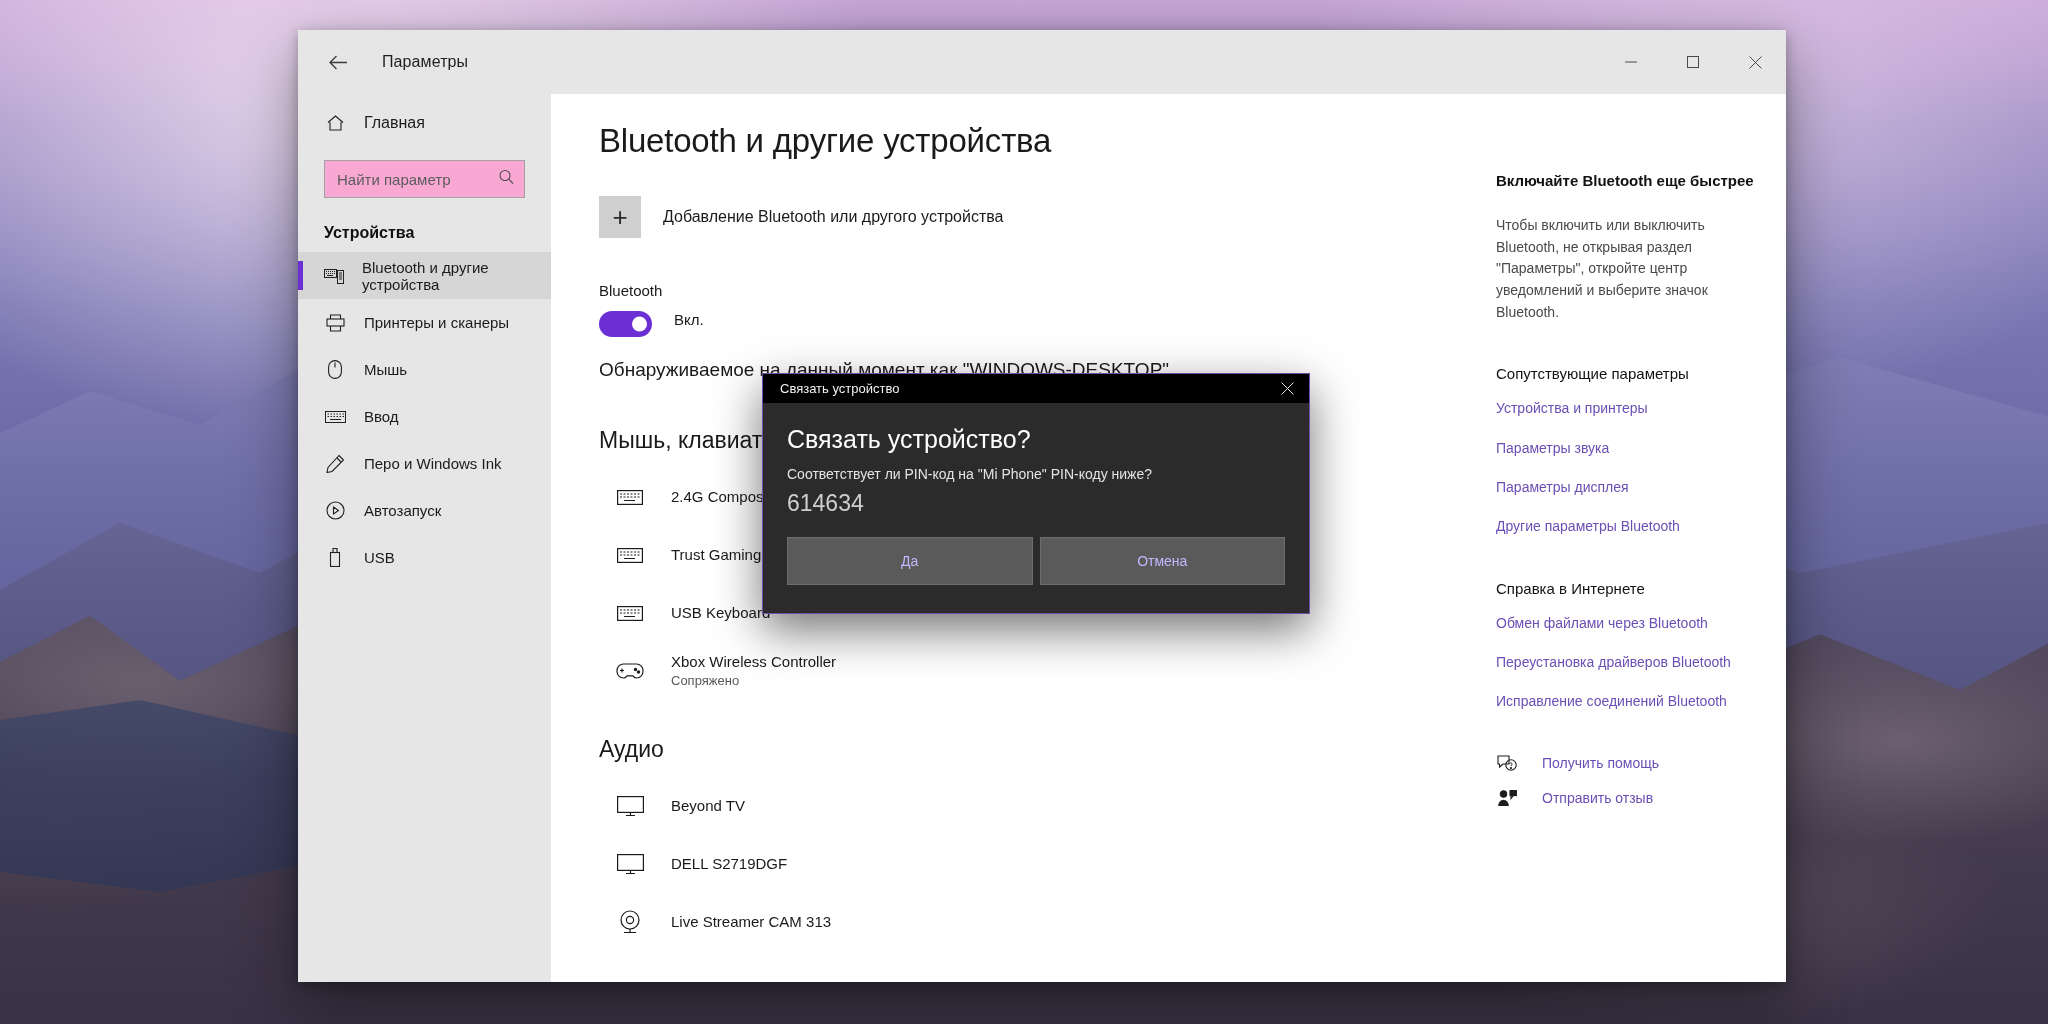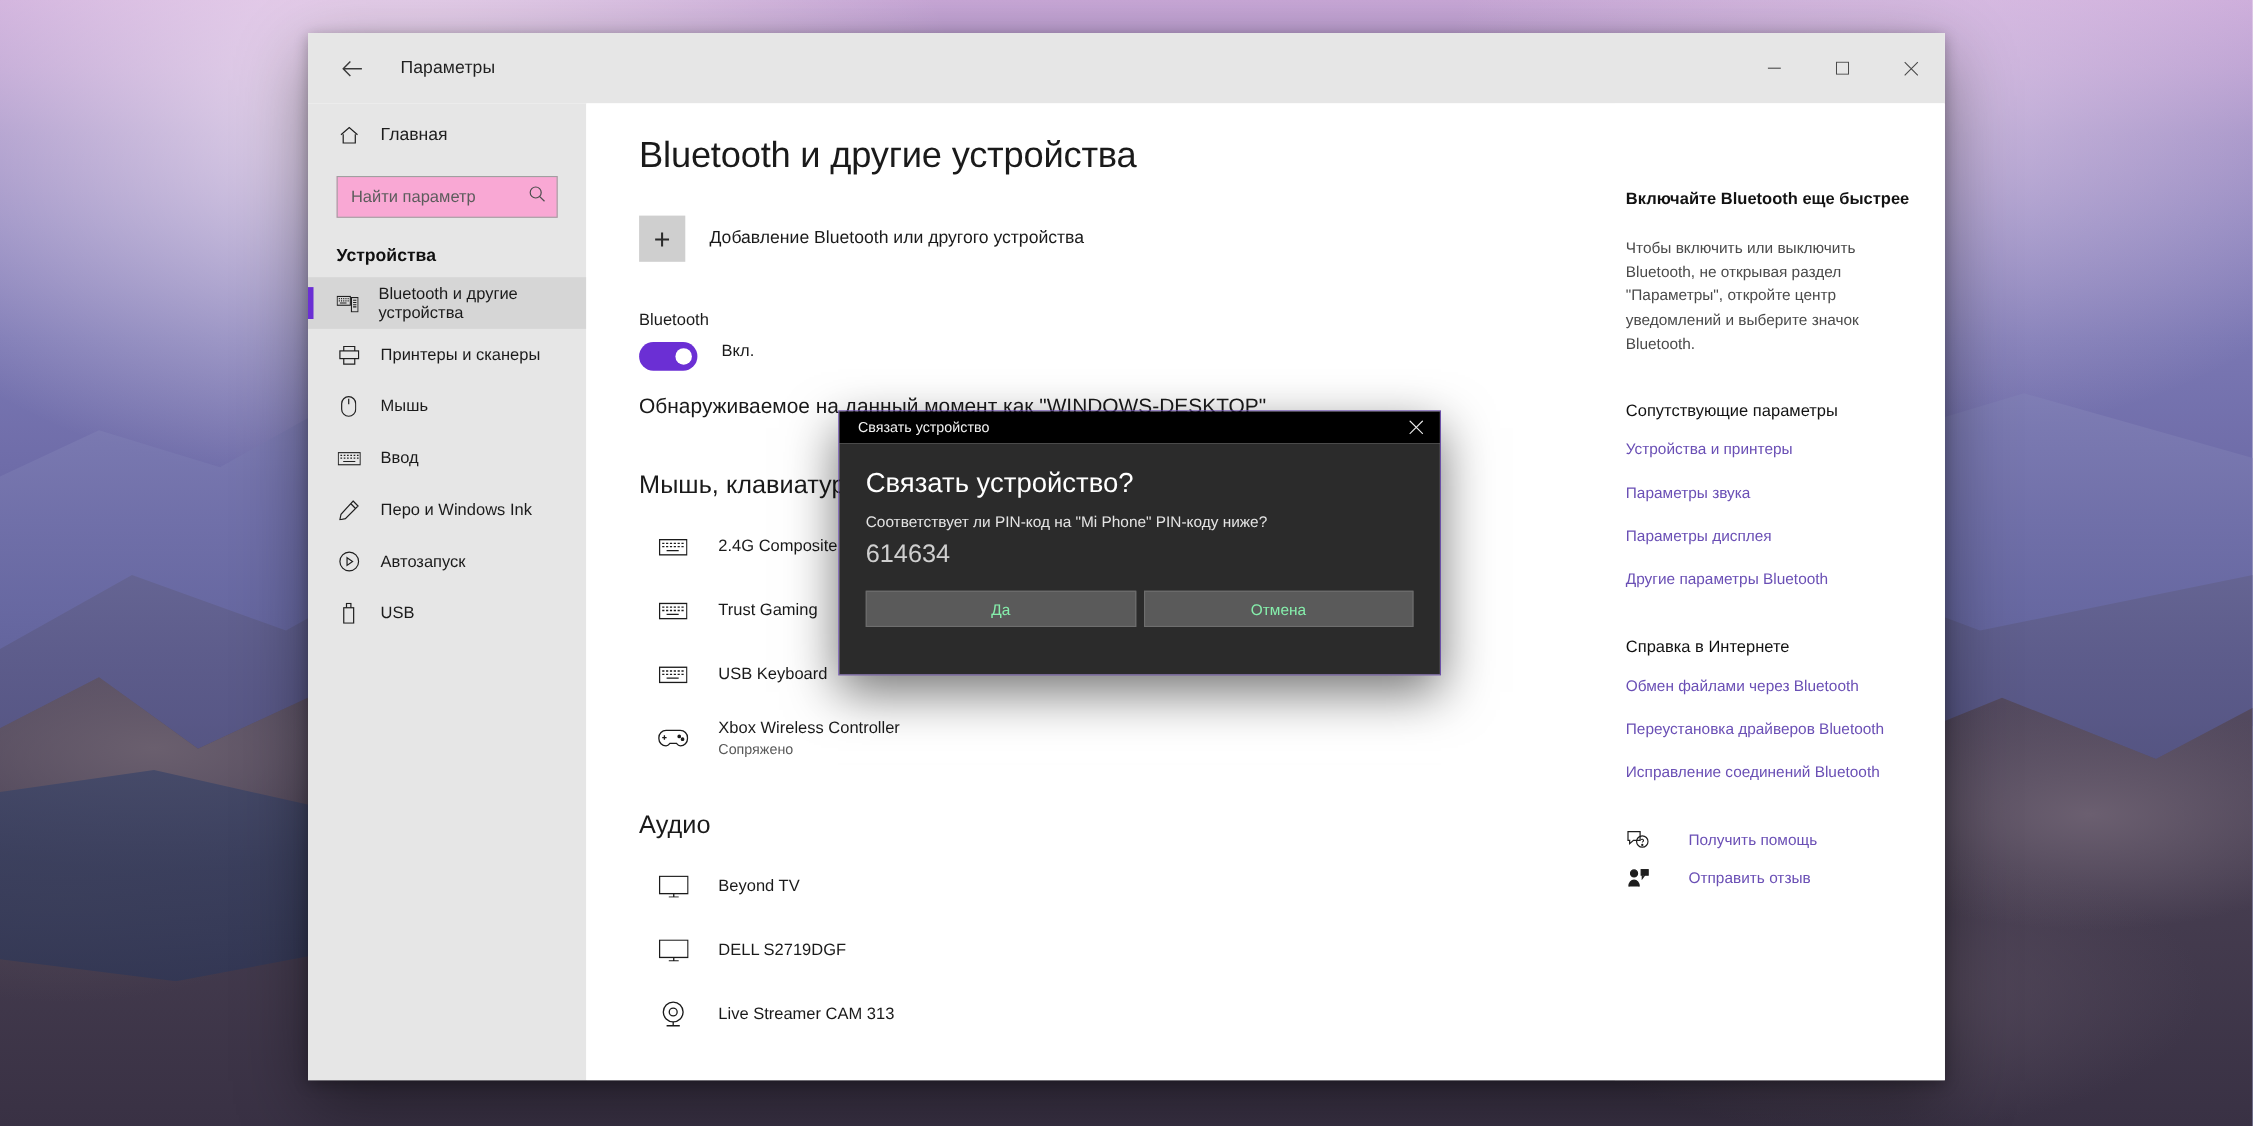--- a/index.html
+++ b/index.html
@@ -70,21 +70,21 @@
     position: absolute; left: 0; top: 700px;
     width: 420px; height: 200px;
     background: linear-gradient(to bottom, #3e4668, #2f3655);
     clip-path: polygon(0 10%, 140px 0%, 300px 18%, 400px 40%, 330px 80%, 160px 96%, 0 86%);
     opacity: .8;
   }
 
   
   #settings-window {
     position: absolute;
-    left: 280px; top: 30px;
+    left: 298px; top: 30px;
     width: 1488px; height: 952px;
     background: #ffffff;
     box-shadow: 0 22px 60px rgba(0,0,0,.42), 0 3px 12px rgba(0,0,0,.28);
   }
 
   
   .titlebar {
     position: relative;
     height: 64px;
     background: #e6e6e6;
@@ -211,21 +211,21 @@
   }
   .rp-h { font-size: 15px; font-weight: bold; color: #121212; margin-bottom: 26px; }
   .rp-p { font-size: 14px; color: #4a4a4a; line-height: 1.55; margin-bottom: 42px; }
   .rp-h2 { font-size: 15px; color: #121212; margin-bottom: 16px; }
   .rp-link {
     display: block; font-size: 14px; color: #6a4fb5;
     margin-bottom: 19px; line-height: 1.45; text-decoration: none;
   }
   .rp-gap { height: 24px; }
   .rp-icolink {
-    display: flex; align-items: center; gap: 35px; margin-bottom: 18px;
+    display: flex; align-items: center; gap: 24px; margin-bottom: 18px;
   }
   .rp-icolink .ico { width: 22px; display:flex; align-items:center; justify-content:center; color:#1d1d1d; }
   .rp-icolink .txt { font-size: 14px; color: #6a4fb5; }
 
   
   #pair-dialog {
     position: absolute;
     left: 762px; top: 373px;
     width: 548px; height: 241px;
     box-shadow: 0 16px 44px rgba(0,0,0,.55);
@@ -245,24 +245,24 @@
   }
   .dlg-body {
     height: 210px; background: #2b2b2b;
     padding: 22px 24px 0 24px;
   }
   .dlg-head { font-size: 25px; font-weight: 300; color: #ffffff; margin-bottom: 12px; }
   .dlg-sub { font-size: 14px; color: #e4e4e4; margin-bottom: 8px; }
   .dlg-pin { font-size: 23px; font-weight: 300; color: #cfcfcf; margin-bottom: 20px; }
   .dlg-btns { display: flex; gap: 7px; }
   .dlg-btn {
-    flex: 1; height: 33px; background: #5a5a5a;
+    flex: 1; height: 48px; background: #5a5a5a;
     border: 1px solid #6e6e6e;
     display: flex; align-items: center; justify-content: center;
-    font-size: 14px; color: #86efac;
+    font-size: 14px; color: #c4b5fd;
     font-family: "Liberation Sans", sans-serif;
   }
 </style>
 </head>
 <body>
 
 <div id="desktop">
   <div class="sky-glow"></div>
   <div class="sky-glow2"></div>
   <div class="ridge ridge-far"></div>

